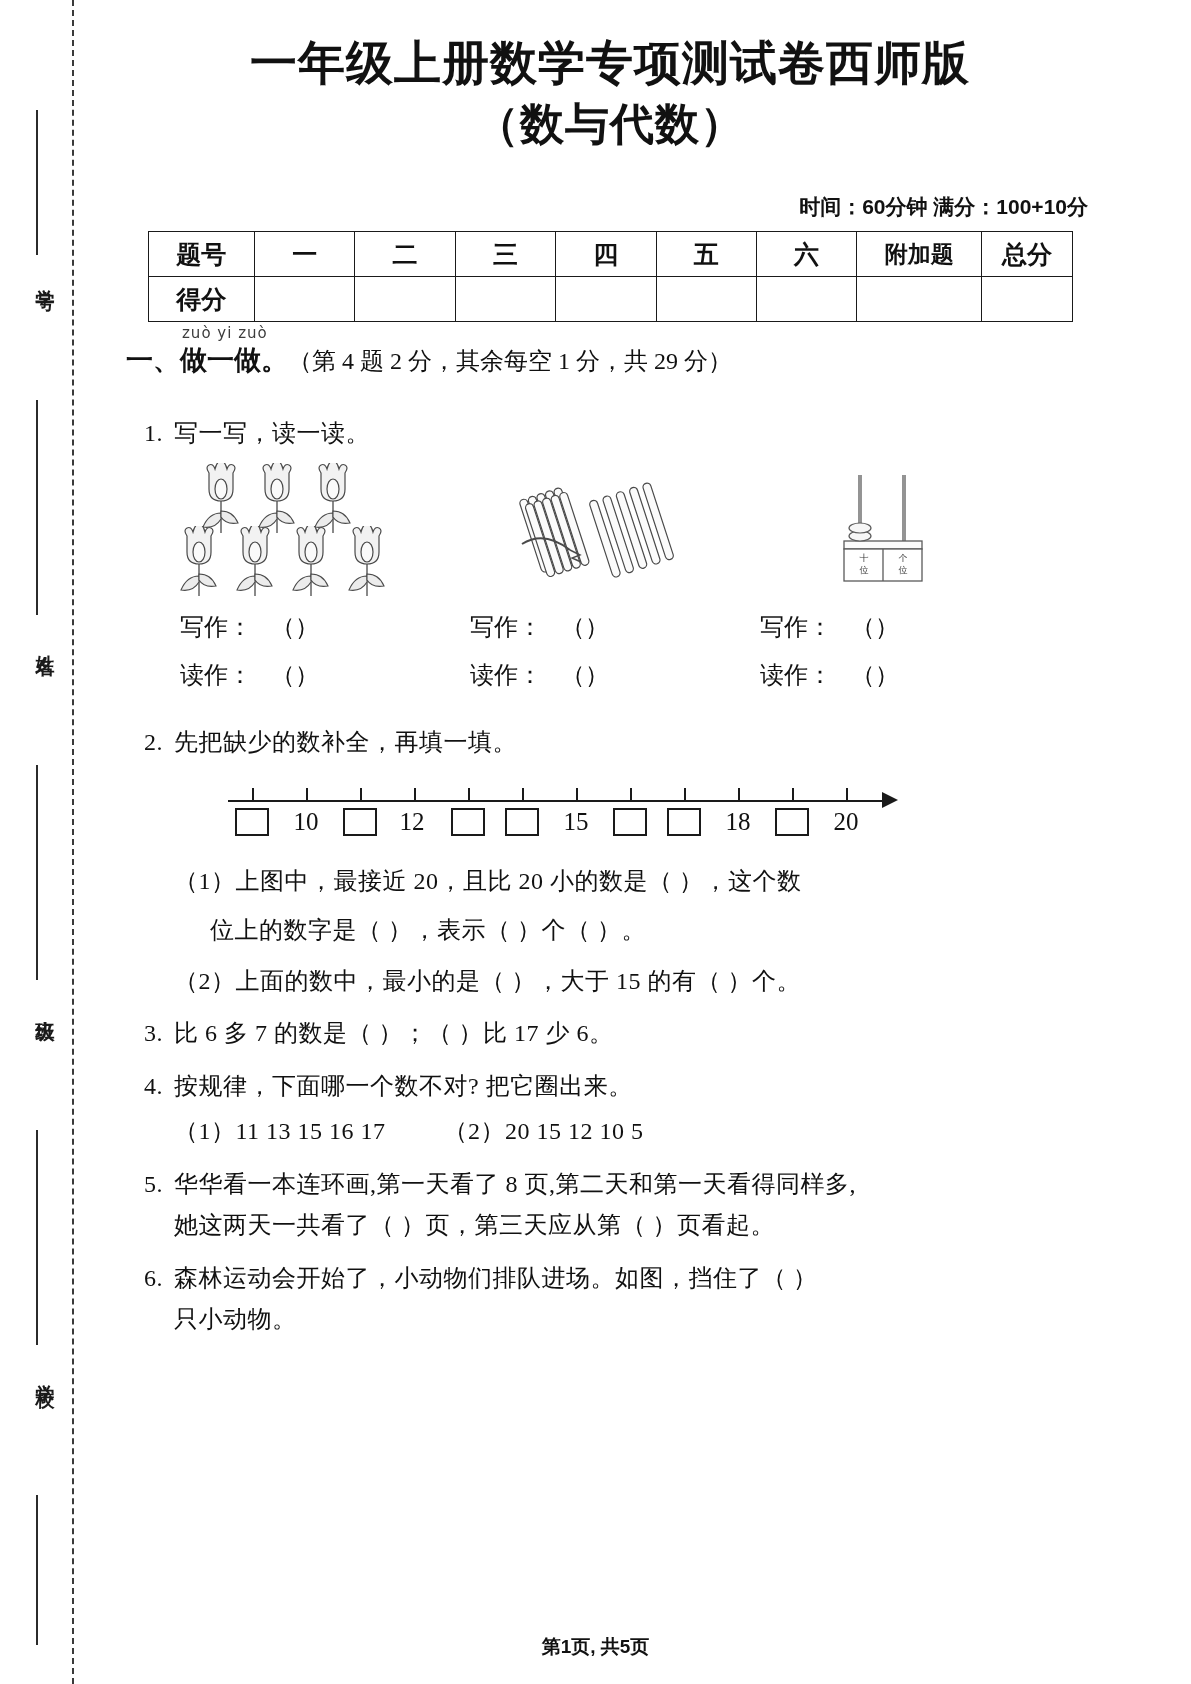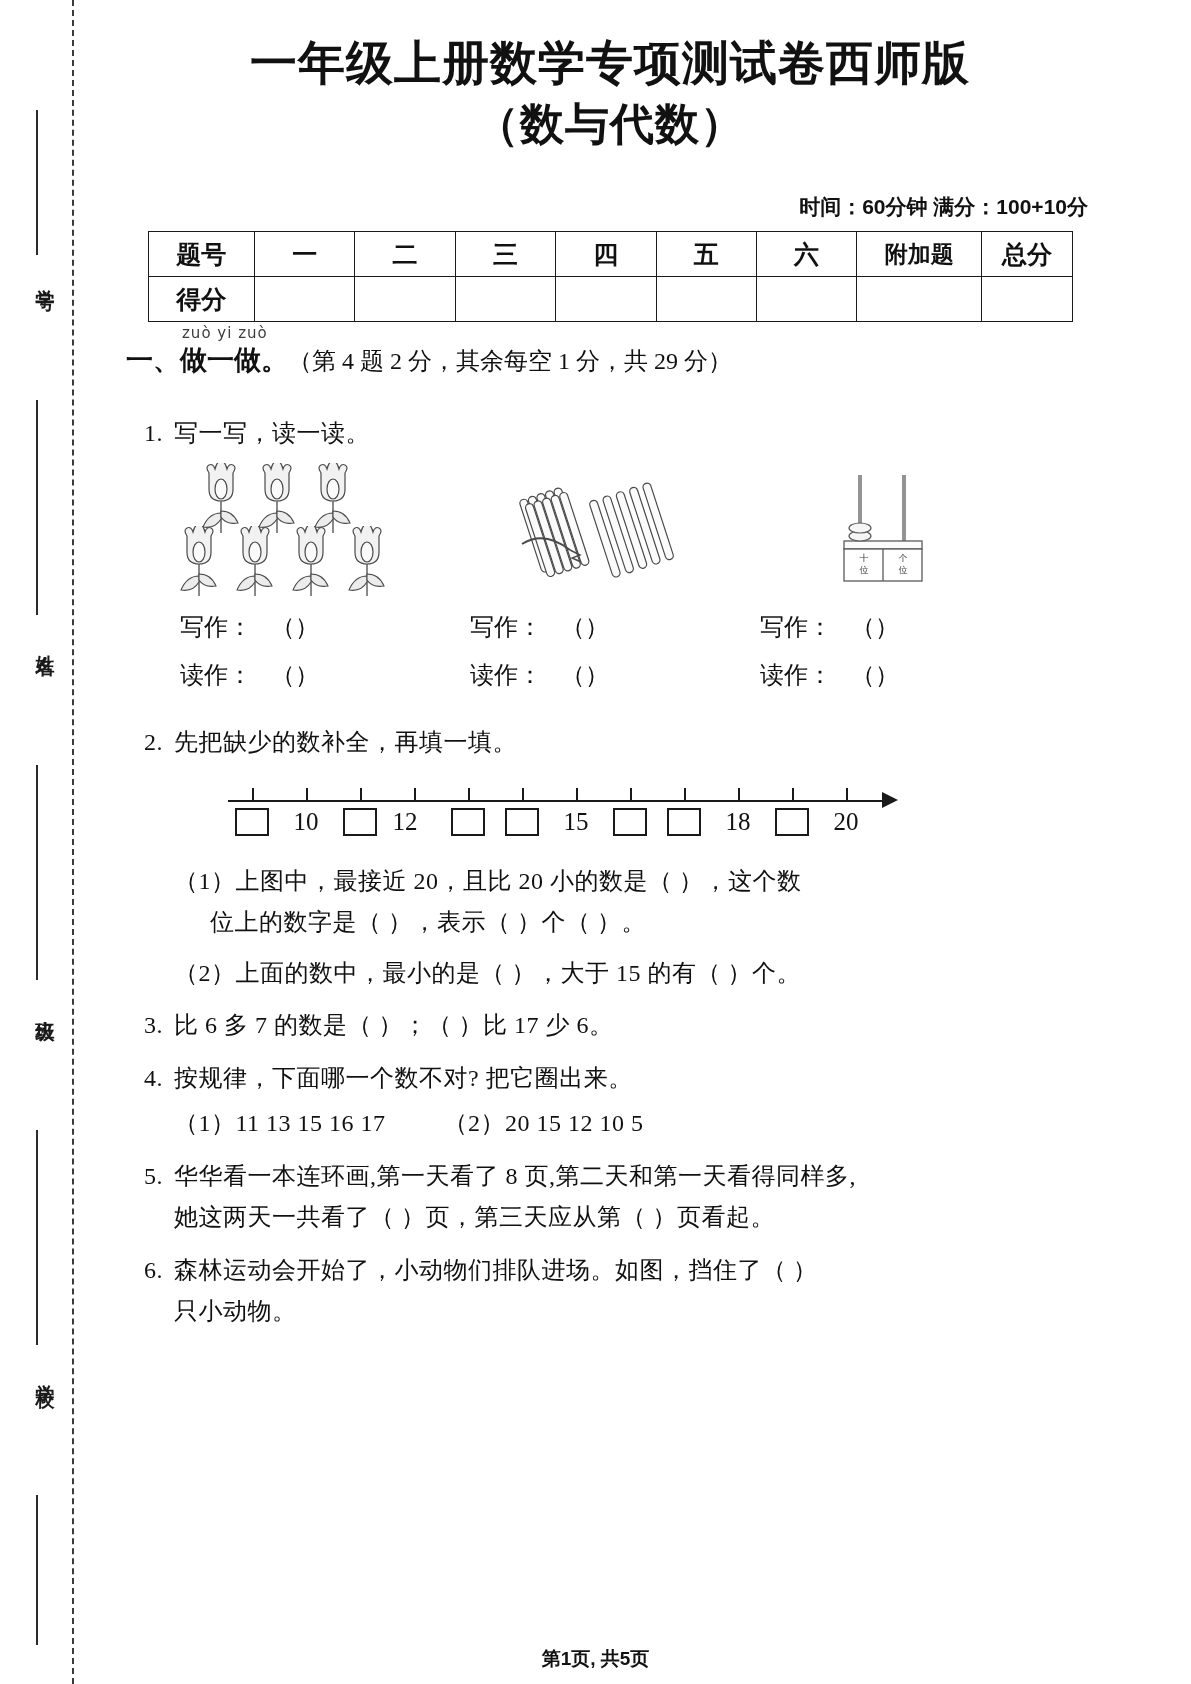--- a/index.html
+++ b/index.html
@@ -169,21 +169,21 @@
   }
   .nl-box{
     position:absolute; top:34px;
     width:34px; height:28px;
     margin-left:-17px;
     border:2px solid #1a1a1a;
   }
 
   
   .footer{
-    position:absolute; left:0; right:0; bottom:12px;
+    position:absolute; left:0; right:0; bottom:24px;
     text-align:center;
     font-family:"Liberation Sans","DejaVu Sans",sans-serif;
     font-weight:bold;
     font-size:19px;
     color:#111;
   }
 </style>
 </head>
 <body>
 
@@ -409,34 +409,34 @@
         <div class="nl-tick" style="left: 402px;"></div>
         <div class="nl-tick" style="left: 456px;"></div>
         <div class="nl-tick" style="left: 510px;"></div>
         <div class="nl-tick" style="left: 564px;"></div>
         <div class="nl-tick" style="left: 618px;"></div>
       </div>
     <div id="nl-items">
         <div class="nl-box" style="left: 24px;"></div>
         <div class="nl-item" style="left: 78px;">10</div>
         <div class="nl-box" style="left: 132px;"></div>
-        <div class="nl-item" style="left: 177px;">12</div>
+        <div class="nl-item" style="left: 184px;">12</div>
         <div class="nl-box" style="left: 240px;"></div>
         <div class="nl-box" style="left: 294px;"></div>
         <div class="nl-item" style="left: 348px;">15</div>
         <div class="nl-box" style="left: 402px;"></div>
         <div class="nl-box" style="left: 456px;"></div>
         <div class="nl-item" style="left: 510px;">18</div>
         <div class="nl-box" style="left: 564px;"></div>
         <div class="nl-item" style="left: 618px;">20</div>
       </div>
   </div>
 
   <div class="q q-ind" style="margin-top:6px;">（1）上图中，最接近 20，且比 20 小的数是（          ），这个数</div>
-  <div class="q q-ind2" style="margin-top:2px;">位上的数字是（          ），表示（          ）个（          ）。</div>
+  <div class="q q-ind2" style="margin-top:10px;">位上的数字是（          ），表示（          ）个（          ）。</div>
   <div class="q q-ind" style="margin-top:12px;">（2）上面的数中，最小的是（          ），大于 15 的有（          ）个。</div>
 
   <div class="q" style="margin-top:14px;">
     <span class="qn">3.</span><span>比 6 多 7 的数是（          ）；（          ）比 17 少 6。</span>
   </div>
 
   <div class="q" style="margin-top:14px;">
     <span class="qn">4.</span><span>按规律，下面哪一个数不对? 把它圈出来。</span>
   </div>
   <div class="q q-ind" style="margin-top:6px;">

